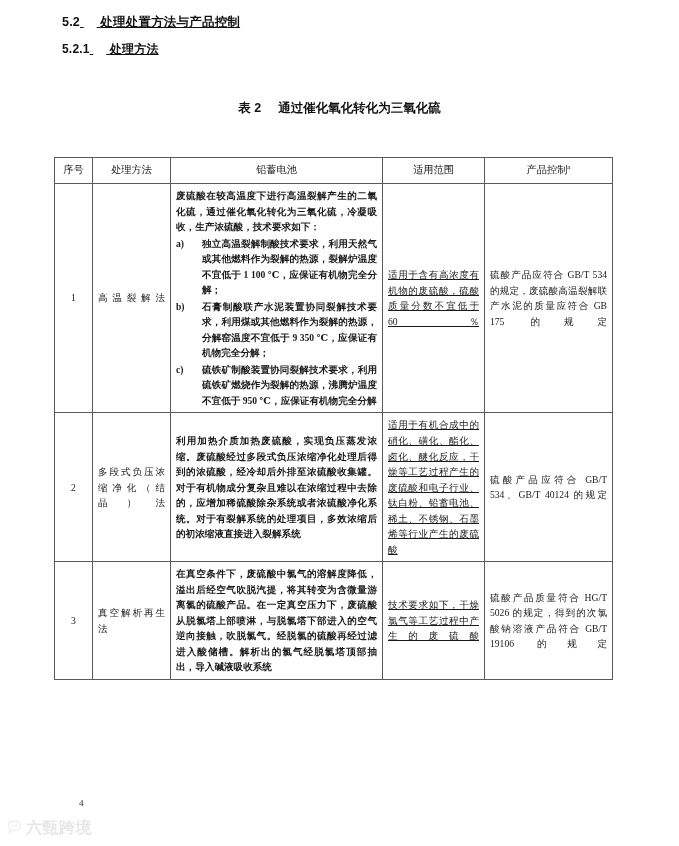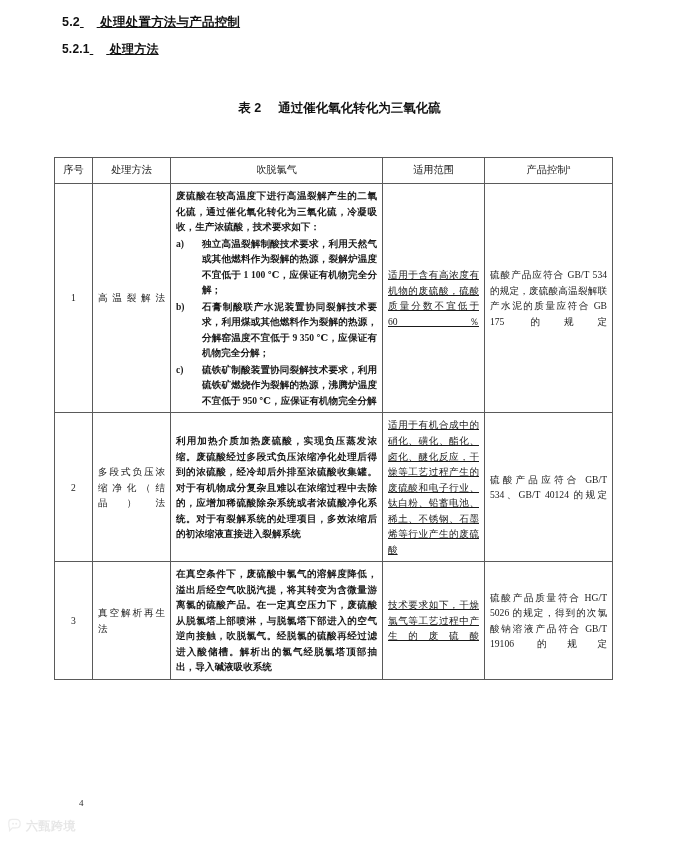--- a/index.html
+++ b/index.html
@@ -149,21 +149,21 @@
     align-items: center;
     gap: 3px;
     opacity: .34;
   }
   .wm-left .wm-mark {
     width: 17px; height: 17px;
     position: relative;
   }
   .wm-left .wm-text {
     font-family: "Liberation Sans", "DejaVu Sans", sans-serif;
-    font-size: 12px;
+    font-size: 16px;
     font-weight: bold;
     color: #b9b9b9;
     letter-spacing: .5px;
   }
 
   .wm-right {
     position: absolute;
     right: 22px; top: 812px;
     display: flex;
     align-items: center;
@@ -209,21 +209,21 @@
       <col class="c-no">
         <col class="c-method">
         <col class="c-sum">
         <col class="c-scope">
         <col class="c-ctrl">
     </colgroup>
     <thead>
       <tr>
         <th>序号</th>
         <th>处理方法</th>
-        <th>吹脱氯气</th>
+        <th>铅蓄电池</th>
         <th>适用范围</th>
         <th><span>产品控制</span><span class="sup">a</span></th>
       </tr>
     </thead>
     <tbody>
 
       <tr>
         <td class="no">1</td>
         <td class="method">高温裂解法</td>
         <td class="summary">

